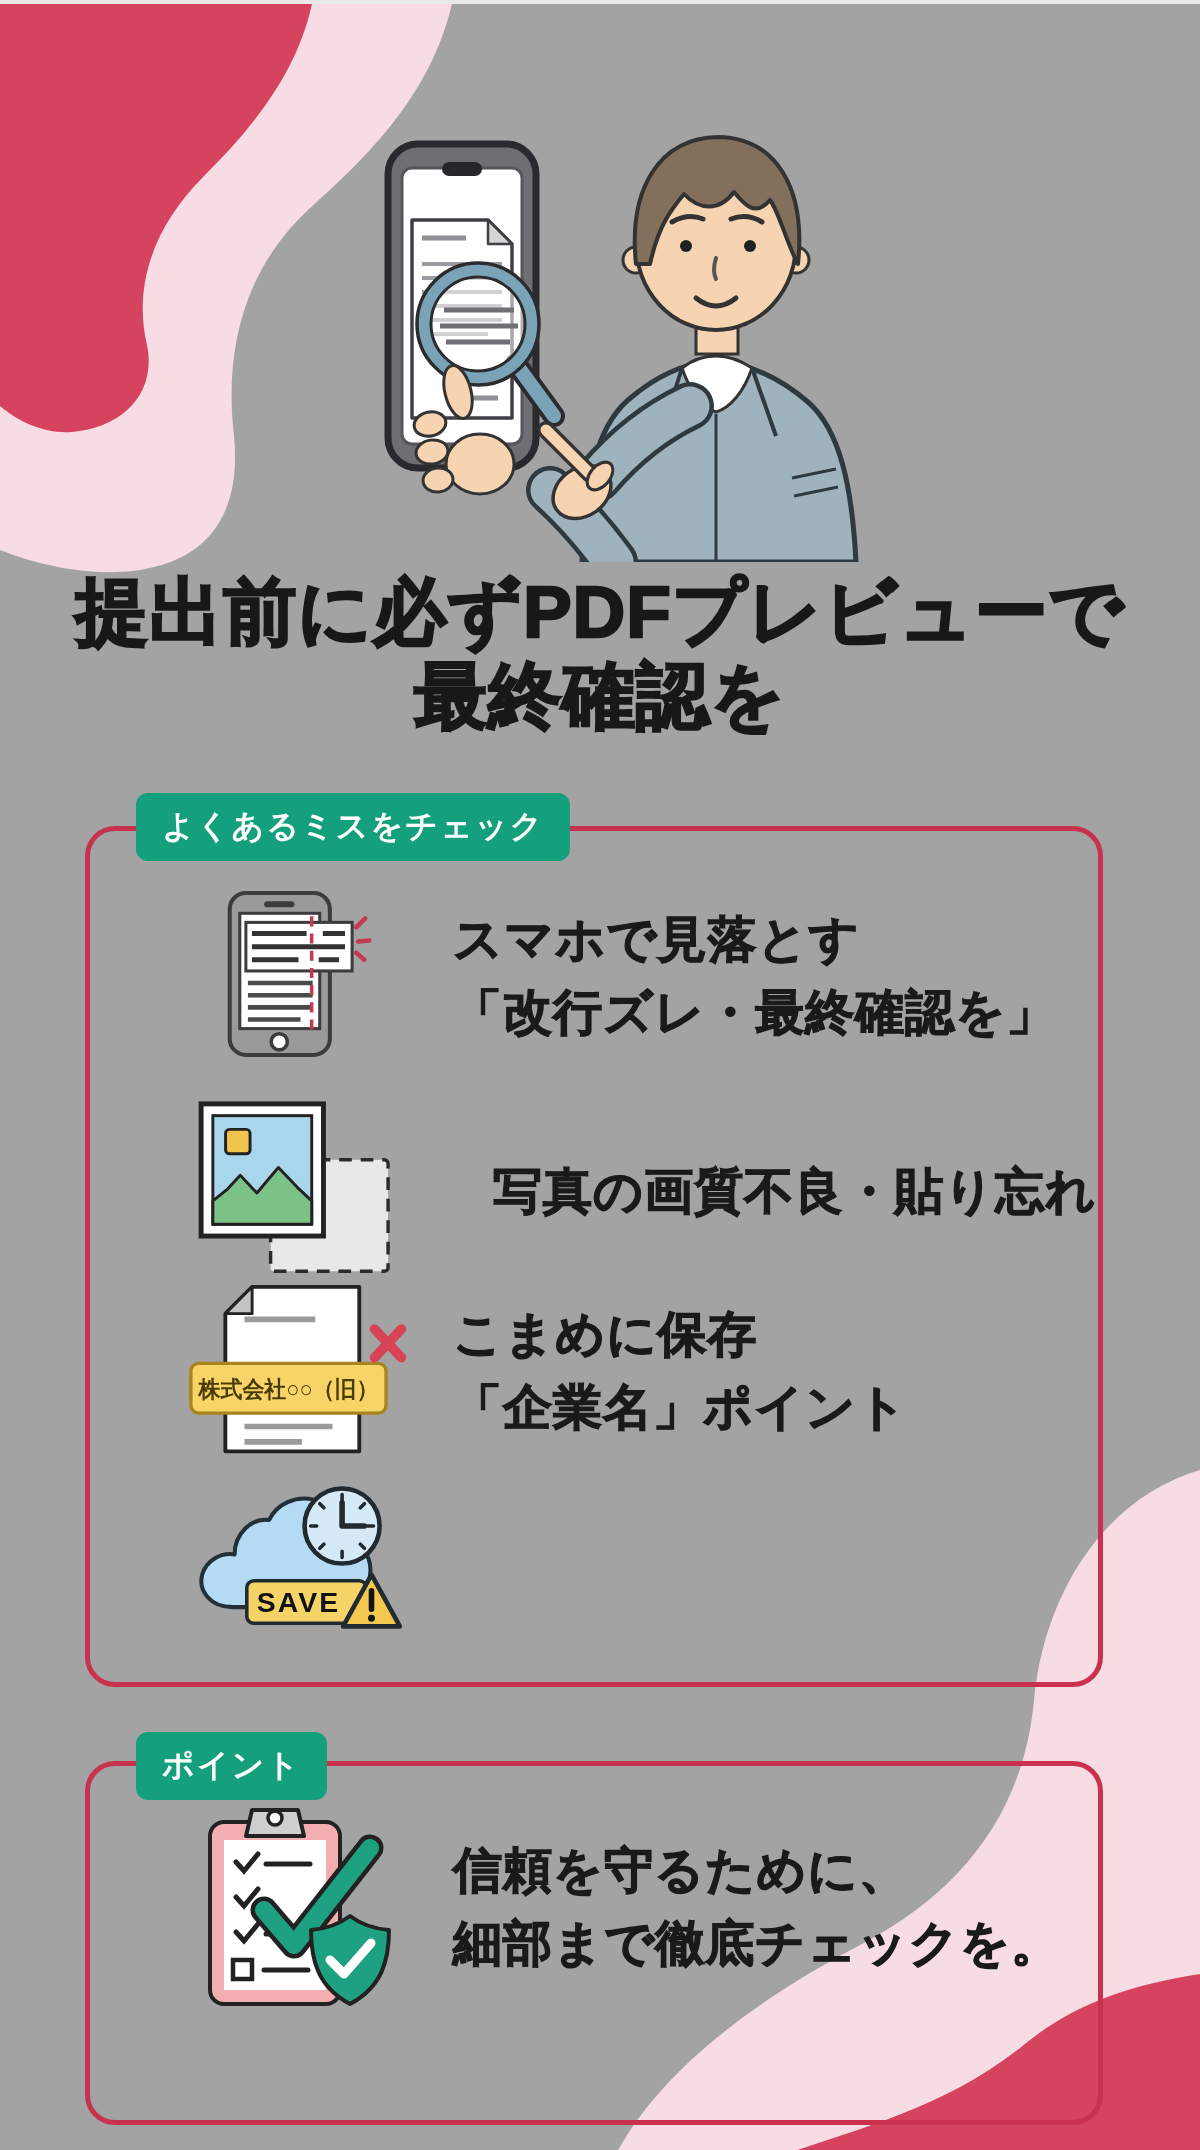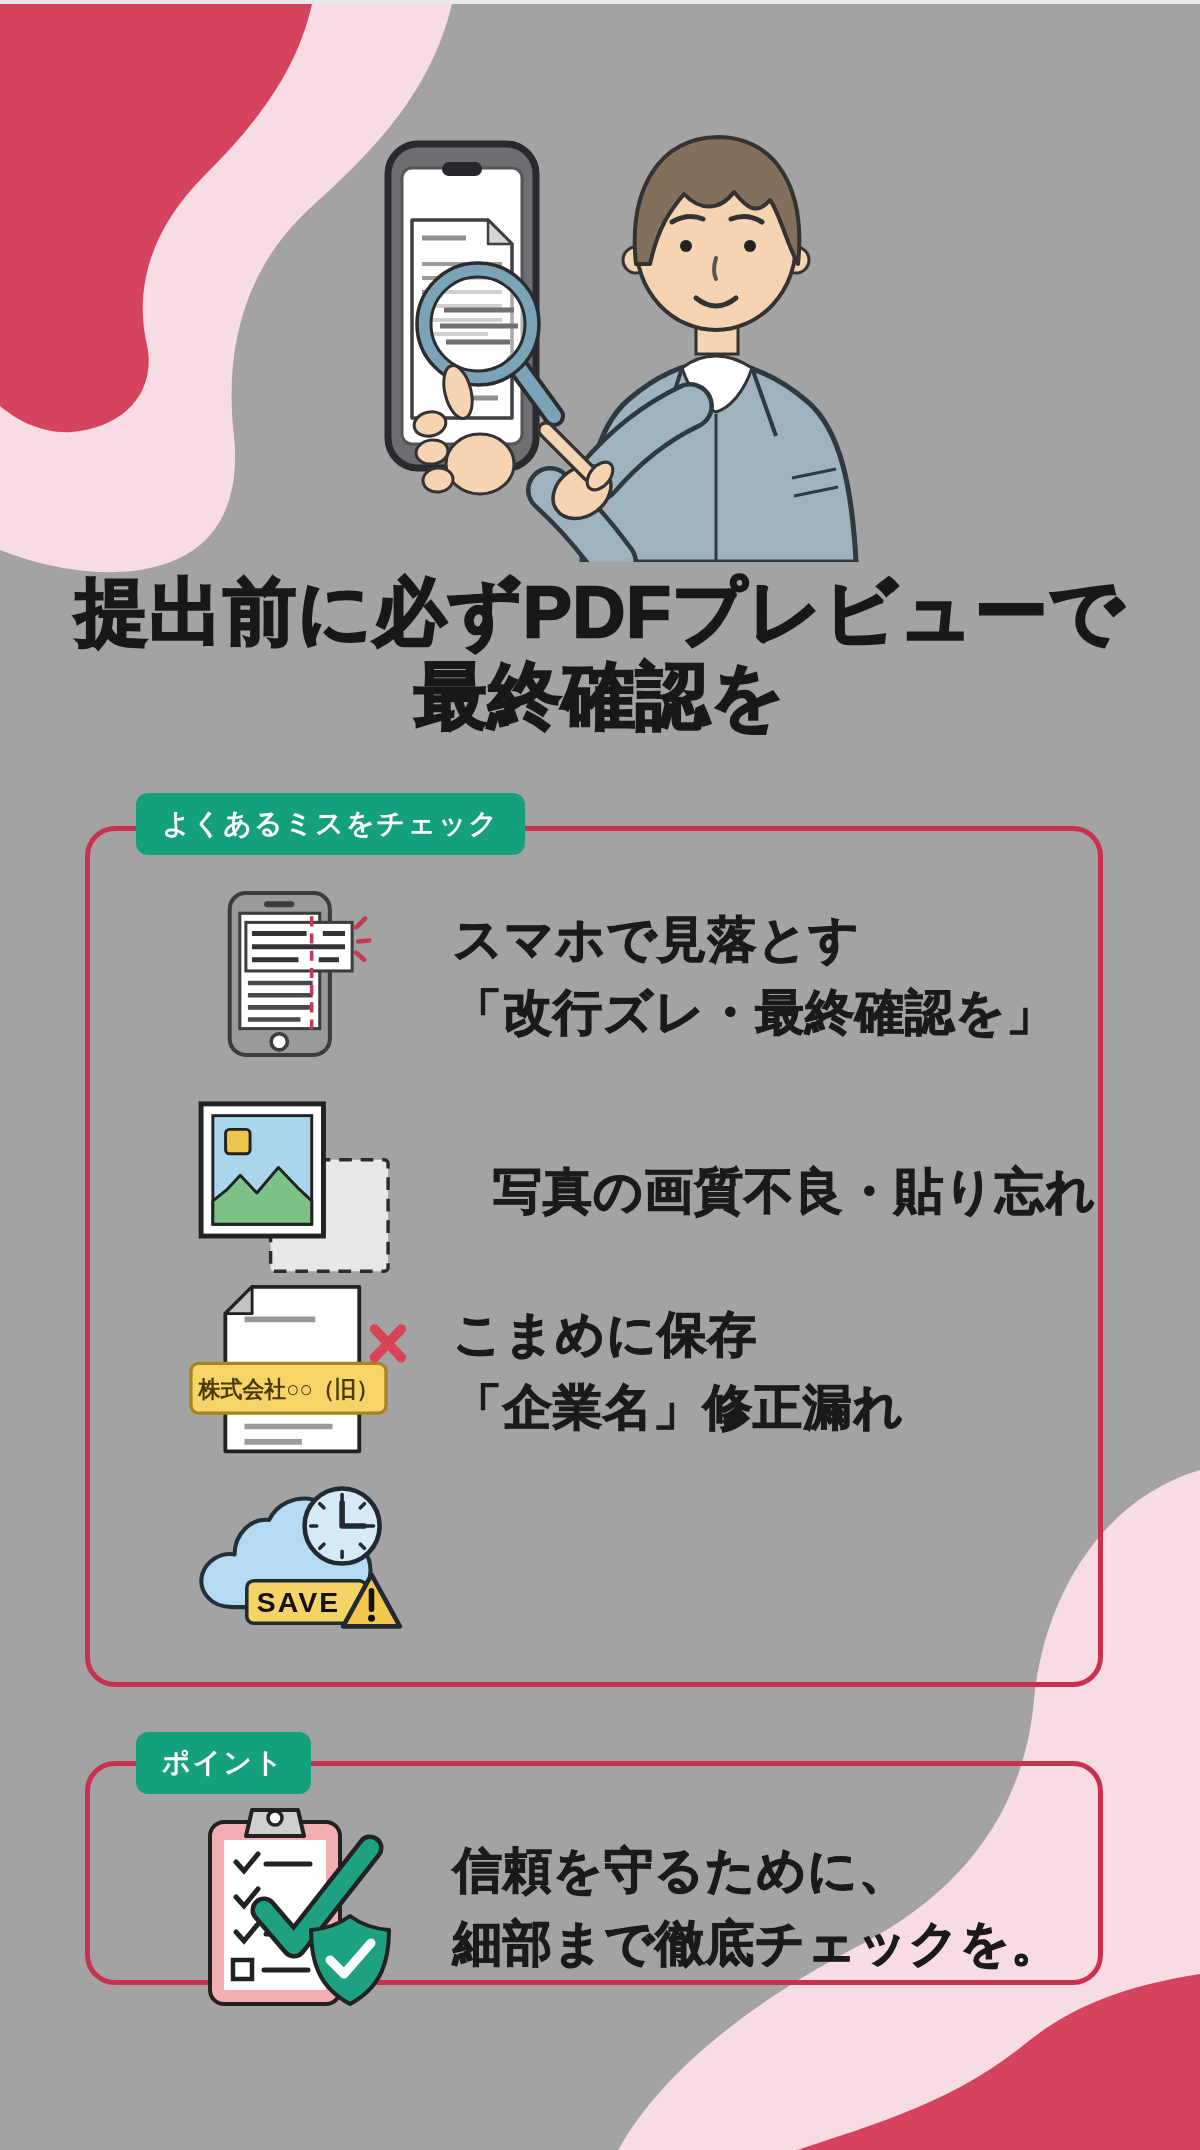--- a/index.html
+++ b/index.html
@@ -12,23 +12,23 @@
   .title{
     position:absolute;left:0;top:566px;width:1200px;text-align:center;
     font-size:73px;font-weight:900;line-height:84px;letter-spacing:1px;
     -webkit-text-stroke:2.4px #181818;color:#181818;
   }
   .frame{
     position:absolute;left:85px;width:1018px;border:5px solid #c8324f;border-radius:30px;
     background:transparent;box-sizing:border-box;
   }
   .frame.check{top:822px;height:861px;}
-  .frame.point{top:1757px;height:224px;}
+  .frame.point{top:1757px;height:364px;}
   .badge{
-    position:absolute;background:#14a07c;color:#ffffff;font-weight:800;font-size:28px;
+    position:absolute;background:#14a07c;color:#ffffff;font-weight:800;font-size:32px;
     padding:12px 26px;border-radius:12px;letter-spacing:2px;white-space:nowrap;
   }
   .badge.b1{left:46px;top:-38px;}
   .badge.b2{left:46px;top:-34px;}
   .row{position:absolute;left:85px;width:1018px;display:flex;align-items:center;}
   .icon-cell{margin-left:104px;width:220px;display:flex;justify-content:center;flex:0 0 auto;align-items:flex-end;}
   .text-cell{margin-left:44px;font-size:49px;font-weight:800;line-height:73px;
     -webkit-text-stroke:1.2px #1a1a1a;letter-spacing:1px;}
   .r1{top:872px;height:200px;}
   .r2{top:1090px;height:195px;gap:40px;}
@@ -175,21 +175,21 @@
         <rect x="2" y="84" width="204" height="52" rx="8" fill="#f7d468" stroke="#a8841f" stroke-width="3.5"></rect>
         <text x="104" y="119" text-anchor="middle" font-size="24" font-weight="bold" fill="#4a3a00" textLength="188" lengthAdjust="spacingAndGlyphs">株式会社○○（旧）</text>
         <g stroke="#d84356" stroke-width="10" stroke-linecap="round">
           <path d="M194,48 L222,78"></path>
           <path d="M222,48 L194,78"></path>
         </g>
       </svg>
     </div>
     <div class="text-cell">
       <div>こまめに保存</div>
-      <div>「企業名」修正漏れ</div>
+      <div>「企業名」ポイント</div>
     </div>
   </div>
 
   <div class="row r4">
     <div class="icon-cell">
       <svg width="218" height="158" viewBox="0 0 215 155">
         <path d="M42,122 C20,122 8,106 12,90 C16,76 30,68 44,70 C44,50 60,34 78,36 C86,20 104,12 122,16 C142,21 154,36 154,56 C168,58 178,70 178,86 C178,104 164,118 146,122 Z" fill="#b5daf3" stroke="#243038" stroke-width="4" stroke-linejoin="round"></path>
         <g>
           <circle cx="150" cy="42" r="37" fill="#d6e9f6" stroke="#202a30" stroke-width="4.5"></circle>
           <g stroke="#202a30" stroke-width="3.5" stroke-linecap="round">

